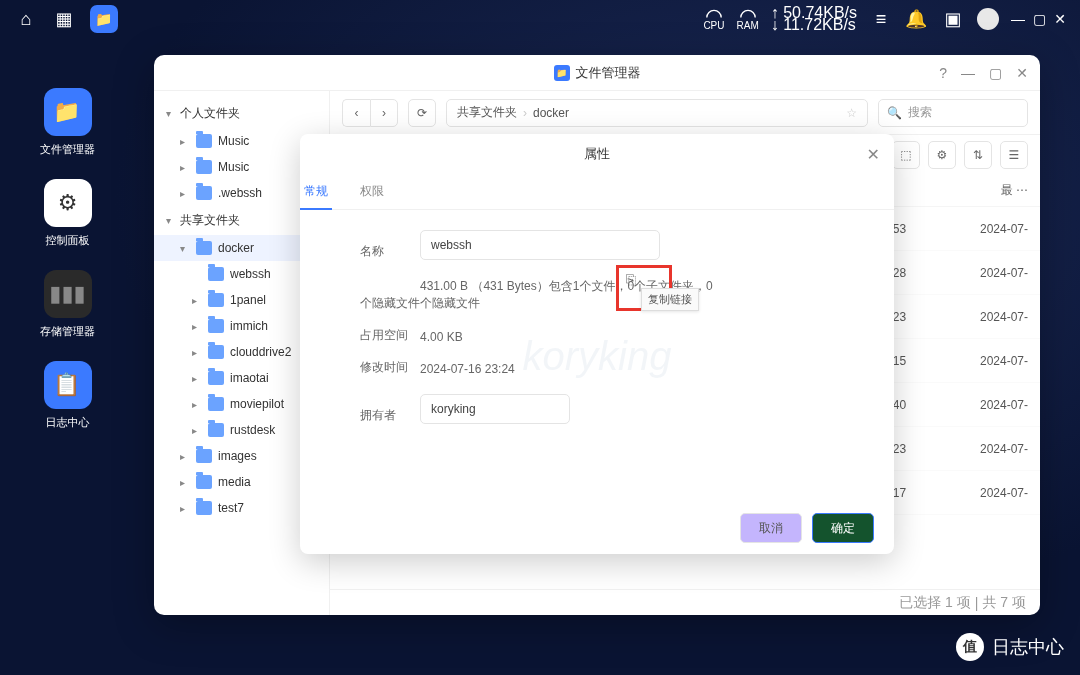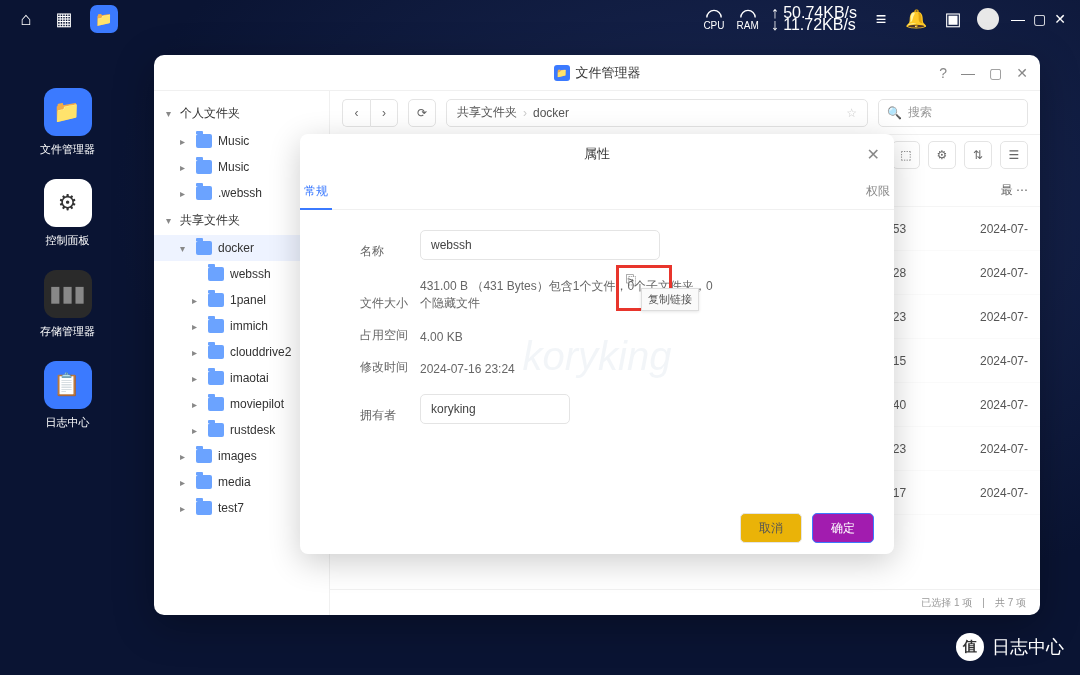--- a/index.html
+++ b/index.html
@@ -48,40 +48,40 @@
 .breadcrumb{flex:1;height:28px;border:1px solid #e4e4e4;border-radius:5px;display:flex;align-items:center;padding:0 10px;font-size:12px;color:#555;gap:6px}
 .breadcrumb .sep{color:#ccc}
 .breadcrumb .star{margin-left:auto;color:#ccc}
 .searchbox{width:150px;height:28px;border:1px solid #e4e4e4;border-radius:5px;display:flex;align-items:center;padding:0 8px;gap:6px;color:#999;font-size:12px}
 .actionbar{height:40px;display:flex;align-items:center;justify-content:flex-end;padding:0 12px;gap:8px}
 .listhead{height:32px;display:flex;align-items:center;padding:0 12px;font-size:12px;color:#666;border-bottom:1px solid #f5f5f5;justify-content:flex-end;gap:60px}
 .listbody{flex:1;overflow:hidden}
 .row{height:44px;display:flex;align-items:center;justify-content:flex-end;padding:0 12px;font-size:12px;color:#555;gap:30px;border-bottom:1px solid #fafafa}
 .col-date{width:110px}
 .col-upd{width:50px;text-align:right}
-.statusbar{height:26px;display:flex;align-items:center;justify-content:flex-end;padding:0 14px;font-size:10px;color:#999;gap:10px;border-top:1px solid #f0f0f0}
+.statusbar{height:26px;display:flex;align-items:center;justify-content:flex-end;padding:0 14px;font-size:14px;color:#999;gap:4px;border-top:1px solid #f0f0f0}
 .modal{position:absolute;left:300px;top:134px;width:594px;height:420px;background:#fff;border-radius:8px;box-shadow:0 8px 32px rgba(0,0,0,.2);display:flex;flex-direction:column}
 .modal-head{height:40px;display:flex;align-items:center;justify-content:center;position:relative;font-size:13px;color:#333}
 .modal-close{position:absolute;right:14px;color:#888;cursor:pointer;font-size:16px}
-.modal-tabs{height:36px;display:flex;justify-content:space-between;gap:24px;border-bottom:1px solid #f0f0f0}
+.modal-tabs{height:36px;display:flex;justify-content:flex-start;gap:24px;border-bottom:1px solid #f0f0f0}
 .mtab{font-size:12px;color:#888;padding:0 4px;display:flex;align-items:center;cursor:pointer;position:relative}
 .mtab.active{color:#3b7aff}
 .mtab.active::after{content:"";position:absolute;bottom:-1px;left:0;right:0;height:2px;background:#3b7aff}
 .modal-body{flex:1;padding:20px 60px 10px 120px;font-size:12px;color:#555;position:relative}
 .frow{display:flex;margin-bottom:18px;align-items:flex-end}
 .flabel{position:absolute;left:60px;color:#666;font-size:12px}
 .fval{color:#666}
 .finput{width:240px;height:30px;border:1px solid #e4e4e4;border-radius:5px;padding:0 10px;font-size:12px;color:#444}
 .copybox{position:absolute;left:616px;top:265px;z-index:10}
 .copybox-outer{border:3px solid #e8352c;padding:2px 28px 18px 2px;position:relative}
 .copy-icon-btn{width:20px;height:20px;display:flex;align-items:center;justify-content:center;cursor:pointer;color:#666;font-size:13px}
 .tooltip{position:absolute;left:22px;top:20px;background:#fafafa;border:1px solid #ddd;padding:3px 6px;font-size:11px;color:#555;white-space:nowrap;box-shadow:0 1px 3px rgba(0,0,0,.1)}
 .modal-foot{height:52px;display:flex;align-items:center;justify-content:flex-end;padding:0 20px;gap:10px}
-.btn{height:30px;padding:0 18px;border-radius:5px;font-size:12px;cursor:pointer;display:flex;align-items:center;border:1px solid #e4e4e4;background:#eab308;color:#555}
-.btn.primary{background:#a21caf;border-color:#3b7aff;color:#fff}
+.btn{height:30px;padding:0 18px;border-radius:5px;font-size:12px;cursor:pointer;display:flex;align-items:center;border:1px solid #e4e4e4;background:#c4b5fd;color:#555}
+.btn.primary{background:#14532d;border-color:#3b7aff;color:#fff}
 .watermark{position:absolute;left:50%;top:50%;transform:translate(-50%,-50%);font-size:40px;color:rgba(150,170,200,.12);pointer-events:none;font-style:italic}
 .brand{position:absolute;right:16px;bottom:14px;display:flex;align-items:center;gap:8px;color:#fff;font-size:18px;font-weight:500}
 .brand-badge{width:28px;height:28px;border-radius:50%;background:#fff;color:#333;display:flex;align-items:center;justify-content:center;font-size:14px;font-weight:bold}
 </style>
 </head>
 <body>
 
 <div class="desktop">
   <div class="topbar">
     <div class="topbar-left">
@@ -307,21 +307,21 @@
       <div class="mtab active">常规</div>
       <div class="mtab">权限</div>
     </div>
     <div class="modal-body">
       <div class="watermark">koryking</div>
       <div class="frow">
           <span class="flabel">名称</span>
           <input class="finput" value="webssh" style="">
         </div>
       <div class="frow">
-          <span class="flabel">文件大小</span>
+          <span class="flabel">个隐藏文件</span>
           <span class="fval" style="max-width:300px">431.00 B （431 Bytes）包含1个文件，0个子文件夹，0 个隐藏文件</span>
         </div>
       <div class="frow">
           <span class="flabel">占用空间</span>
           <span class="fval">4.00 KB</span>
         </div>
       <div class="frow">
           <span class="flabel">修改时间</span>
           <span class="fval">2024-07-16 23:24</span>
         </div>

